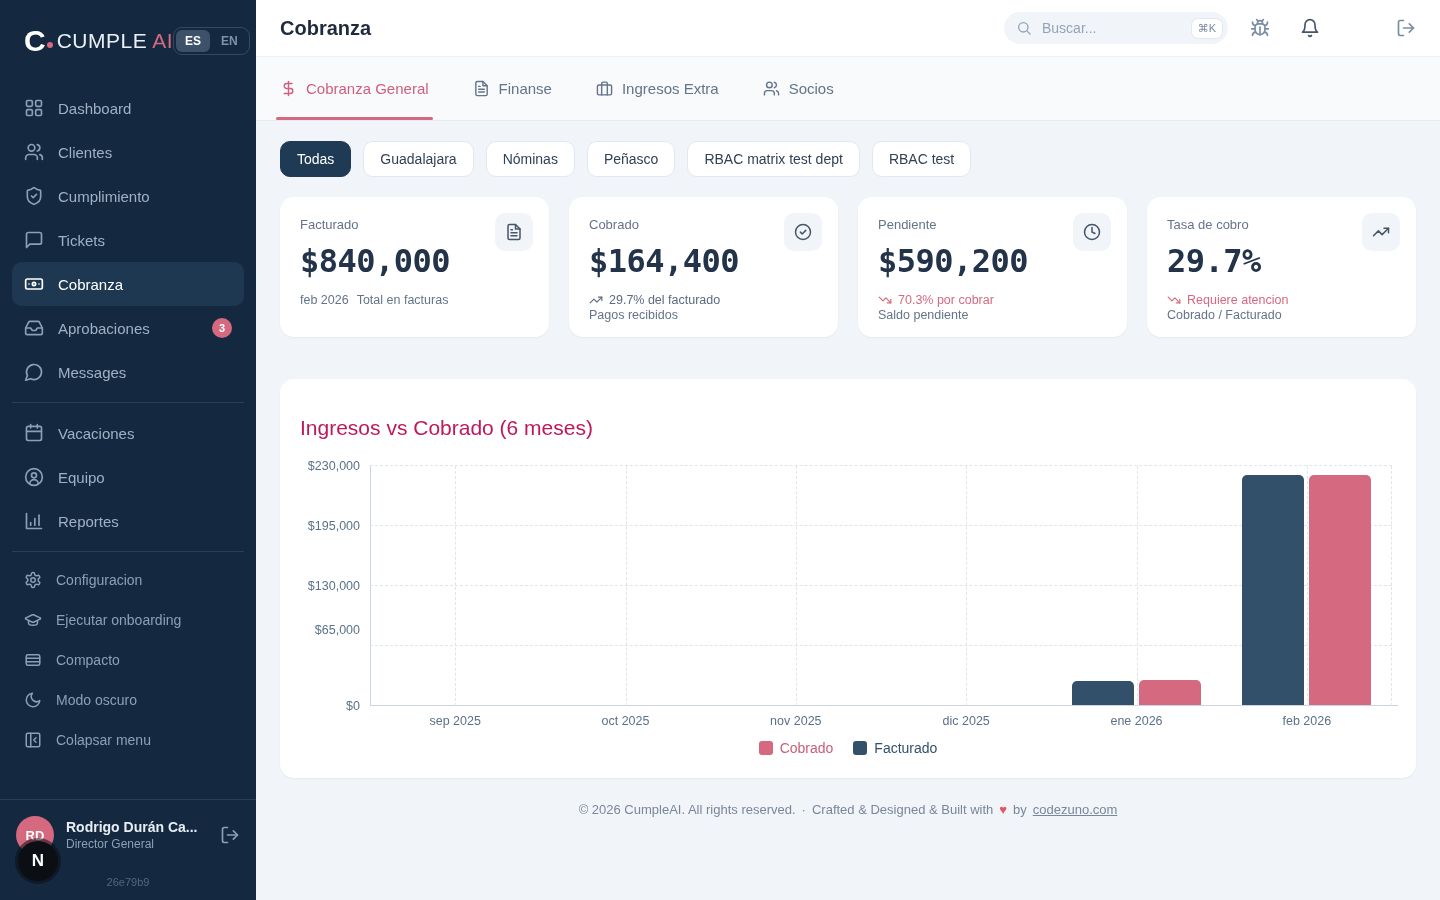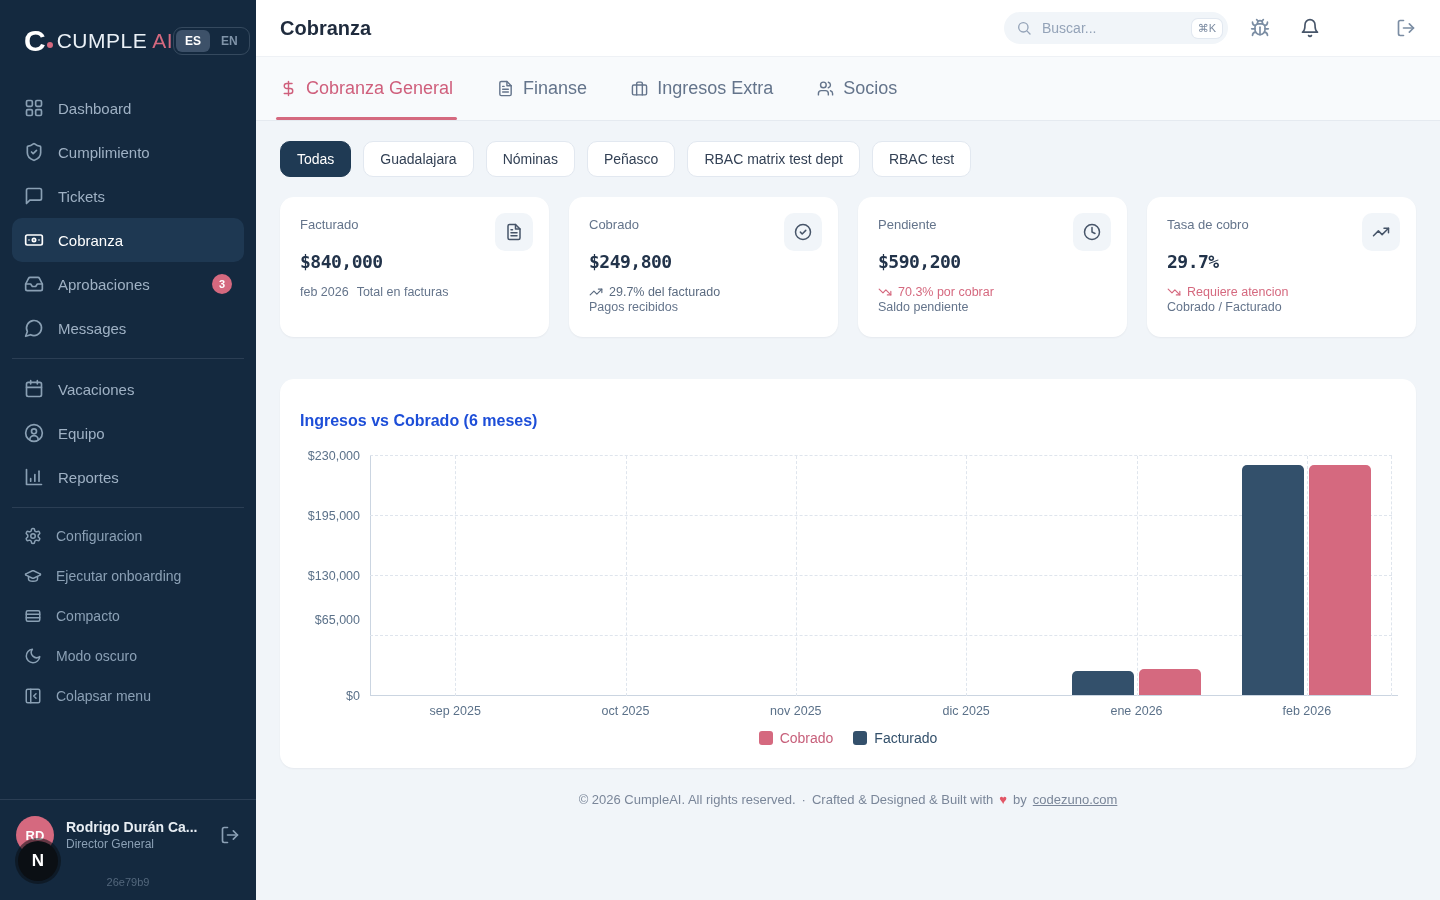--- a/index.html
+++ b/index.html
@@ -60,49 +60,49 @@
                   font-family:inherit; }
   .search-input::placeholder { color:#94a3b8; }
   .kbd { background:#fff; border-radius:6px; padding:3px 6px; font-size:11px; color:#7c8ba1; box-shadow:0 0 0 1px #e2e8f0; }
   .icon-btn { width:20px; height:20px; color:#7b8da3; cursor:pointer; }
   .icon-btn.bug { margin-left:22px; }
   .icon-btn.bell { margin-left:30px; color:#475569; }
   .icon-btn.out { margin-left:76px; }
 
   .tabbar { height:65px; background:#f8fafc; border-top:1px solid #eef1f5; border-bottom:1px solid #e5eaf0;
             display:flex; align-items:stretch; padding:0 24px; gap:44px; flex:none; }
-  .tab { display:flex; align-items:center; gap:9px; font-size:18px; color:#64748b; position:relative; cursor:pointer; }
+  .tab { display:flex; align-items:center; gap:9px; font-size:15px; color:#64748b; position:relative; cursor:pointer; }
   .tab .ico { width:17px; height:17px; }
   .tab.active { color:#cf5f7c; }
   .tab .underline { position:absolute; left:-4px; right:-4px; bottom:0; height:3px; background:#d5697f; border-radius:2px; }
 
   .content { flex:1; overflow:auto; padding:20px 24px 0; }
   .chips { display:flex; gap:12px; margin-bottom:20px; }
   .chip { height:36px; padding:0 16px; border-radius:10px; background:#fff; border:1px solid #e2e8f0;
           font-size:14px; color:#334155; display:flex; align-items:center; cursor:pointer; font-family:inherit; }
   .chip.active { background:#1f3a54; border-color:#1f3a54; color:#fff; }
 
   .stats { display:grid; grid-template-columns:repeat(4,1fr); gap:20px; }
   .stat-card { background:#fff; border-radius:14px; padding:16px 20px; position:relative; height:140px;
                box-shadow:0 1px 2px rgba(15,23,42,.05); }
   .stat-label { font-size:13px; color:#64748b; margin-top:4px; }
-  .stat-value { font-family:"DejaVu Sans Mono",monospace; font-size:18px; font-weight:700; color:#22334a;
-                margin-top:19px; letter-spacing:-.5px; }
+  .stat-value { font-family:"DejaVu Sans Mono",monospace; font-size:32px; font-weight:700; color:#22334a;
+                margin-top:10px; letter-spacing:-.5px; }
   .stat-icon { position:absolute; top:16px; right:16px; width:38px; height:38px; border-radius:10px; background:#f1f5f9;
                display:flex; align-items:center; justify-content:center; color:#475569; }
   .stat-icon svg { width:18px; height:18px; }
   .stat-sub { font-size:12.5px; color:#64748b; margin-top:13px; display:flex; gap:8px; align-items:center; }
   .trend { display:flex; align-items:center; gap:6px; font-size:12.5px; margin-top:13px; }
   .trend.rose { color:#d5697f; }
   .trend.slate { color:#5b6b80; }
   .trend .t-ico { width:14px; height:14px; flex:none; }
   .stat-meta { font-size:12.5px; color:#64748b; margin-top:1px; }
 
   .chart-card { background:#fff; border-radius:14px; padding:20px; margin-top:42px; box-shadow:0 1px 2px rgba(15,23,42,.05); }
-  .chart-title { font-size:16px; font-weight:700; color:#1d4ed8; }
+  .chart-title { font-size:21px; font-weight:400; color:#be185d; }
   .plot-wrap { margin:26px 4px 0 70px; position:relative; height:240px; }
   .axis-y { position:absolute; left:0; top:0; bottom:0; width:1px; background:#cbd5e1; }
   .baseline { position:absolute; left:0; right:-6px; bottom:0; height:1px; background:#cbd5e1; }
   .gridline-h { position:absolute; left:0; right:0; height:0; border-top:1px dashed #dfe5ed; }
   .gridline-v { position:absolute; top:0; bottom:0; width:0; border-left:1px dashed #dfe5ed; }
   .ytick { position:absolute; right:calc(100% + 10px); transform:translateY(-50%); font-size:12.5px; color:#5b7189; white-space:nowrap; }
   .xtick { position:absolute; top:calc(100% + 8px); transform:translateX(-50%); font-size:12.5px; color:#5b7189; white-space:nowrap; }
   .bar { position:absolute; bottom:1px; width:62px; border-radius:5px 5px 0 0; }
   .legend { display:flex; justify-content:center; align-items:center; gap:20px; margin-top:34px; padding-bottom:2px; }
   .legend-item { display:flex; align-items:center; gap:7px; font-size:14px; }
@@ -134,20 +134,31 @@
         <div class="nav-item">
           <span class="ico">
             <svg viewBox="0 0 24 24" fill="none" stroke="currentColor" stroke-width="2" stroke-linecap="round" stroke-linejoin="round" width="100%" height="100%">
               <rect x="3" y="3" width="7" height="7" rx="1.5"></rect>
               <rect x="14" y="3" width="7" height="7" rx="1.5"></rect>
               <rect x="3" y="14" width="7" height="7" rx="1.5"></rect>
               <rect x="14" y="14" width="7" height="7" rx="1.5"></rect>
             </svg>
           </span>
           <span class="lbl">Dashboard</span>
+        </div>
+        <div class="nav-item">
+          <span class="ico">
+            <svg viewBox="0 0 24 24" fill="none" stroke="currentColor" stroke-width="2" stroke-linecap="round" stroke-linejoin="round" width="100%" height="100%">
+              <path d="M16 21v-2a4 4 0 0 0-4-4H6a4 4 0 0 0-4 4v2"></path>
+              <circle cx="9" cy="7" r="4"></circle>
+              <path d="M22 21v-2a4 4 0 0 0-3-3.87"></path>
+              <path d="M16 3.13a4 4 0 0 1 0 7.75"></path>
+            </svg>
+          </span>
+          <span class="lbl">Clientes</span>
         </div>
         <div class="nav-item">
           <span class="ico">
             <svg viewBox="0 0 24 24" fill="none" stroke="currentColor" stroke-width="2" stroke-linecap="round" stroke-linejoin="round" width="100%" height="100%">
               <path d="M20 13c0 5-3.5 7.5-7.66 8.95a1 1 0 0 1-.67-.01C7.5 20.5 4 18 4 13V6a1 1 0 0 1 1-1c2 0 4.5-1.2 6.24-2.72a1.17 1.17 0 0 1 1.52 0C14.51 3.81 17 5 19 5a1 1 0 0 1 1 1z"></path>
               <path d="m9 12 2 2 4-4"></path>
             </svg>
           </span>
           <span class="lbl">Cumplimiento</span>
         </div>
@@ -404,21 +415,21 @@
           </div>
         </div>
         <div class="stat-card">
           <div class="stat-icon">
             <svg viewBox="0 0 24 24" fill="none" stroke="currentColor" stroke-width="2" stroke-linecap="round" stroke-linejoin="round" width="100%" height="100%">
               <circle cx="12" cy="12" r="10"></circle>
               <path d="m8.5 12.2 2.4 2.4 4.8-4.8"></path>
             </svg>
           </div>
           <div class="stat-label">Cobrado</div>
-          <div class="stat-value">$249,800</div>
+          <div class="stat-value">$164,400</div>
           <div class="trend slate">
             <span class="t-ico">
               <svg viewBox="0 0 24 24" fill="none" stroke="currentColor" stroke-width="2" stroke-linecap="round" stroke-linejoin="round" width="100%" height="100%">
                 <path d="m22 7-8.5 8.5-5-5L2 17"></path>
                 <path d="M16 7h6v6"></path>
               </svg>
             </span>
             <span>29.7% del facturado</span>
           </div>
           <div class="stat-meta">Pagos recibidos</div>

